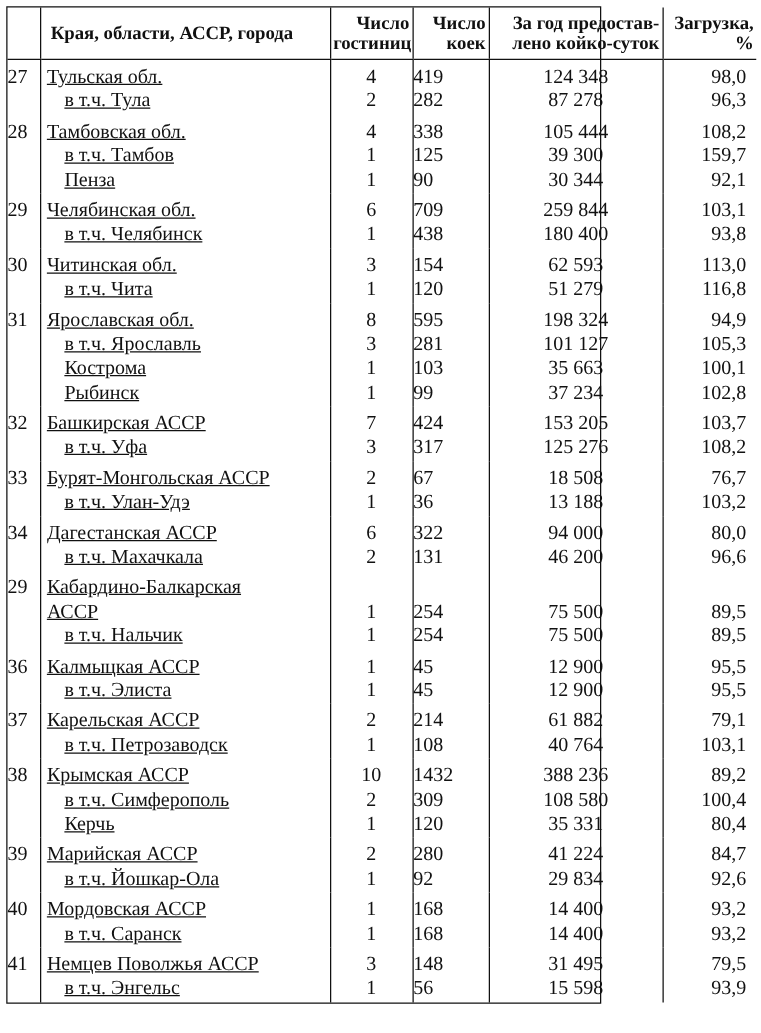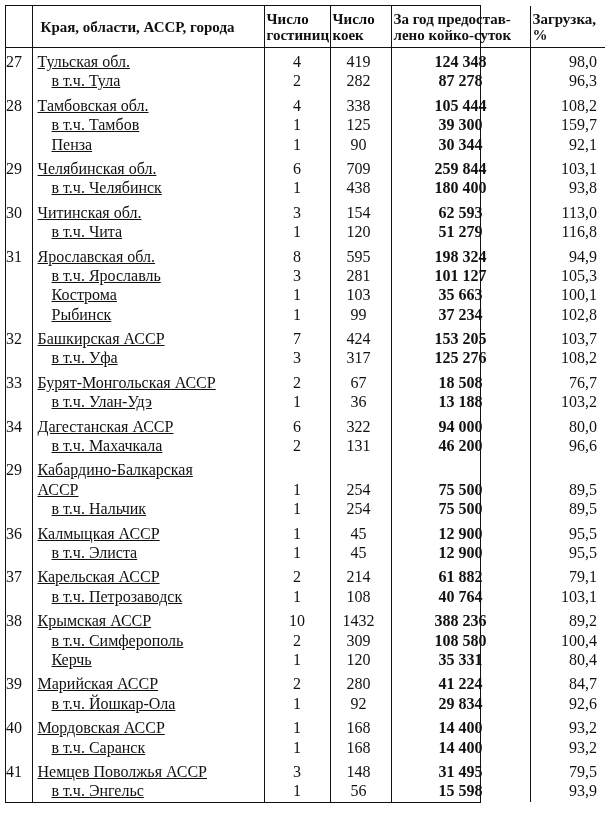--- a/index.html
+++ b/index.html
@@ -1,29 +1,29 @@
 <!DOCTYPE html>
 <html><head>
 <meta charset="utf-8">
 <style>
   html, body { margin: 0; padding: 0; background: #ffffff; }
   body { width: 609px; height: 826px; overflow: hidden; font-family: "Liberation Serif", serif; color: #111; }
   .tbl { position: absolute; left: 5px; top: 5px; width: 476px; border: 1.5px solid #111; box-sizing: border-box; }
   table { border-collapse: collapse; width: 100%; table-layout: fixed; }
   col.c0 { width: 26px; } col.c1 { width: 232px; } col.c2 { width: 66px; }
   col.c3 { width: 61px; } col.c4 { width: 139px; } col.c5 { width: 75px; }
-  th { font-weight: bold; font-size: 15px; line-height: 16px; border-bottom: 1.5px solid #111; border-left: 1px solid #111; height: 41px; padding: 0 2px; vertical-align: middle; text-align: left; }
+  th { font-weight: bold; font-size: 15px; line-height: 16px; border-bottom: 1.5px solid #111; border-left: 1px solid #111; height: 41px; padding: 0 2px; vertical-align: middle; text-align: right; }
   th:first-child { border-left: none; }
   th.name-h { text-align: left; padding-left: 8px; }
   td { font-size: 16px; line-height: 19.4px; padding: 0; border-left: 1px solid #111; vertical-align: top; white-space: nowrap; }
   td:first-child { border-left: none; text-align: left; padding-right: 3px; }
   td.name { padding-left: 5px; text-decoration: underline; }
   td.hotels { text-align: center; }
-  td.beds { text-align: center; padding-right: 4px; }
-  td.days { text-align: center; font-weight: bold; }
+  td.beds { text-align: left; padding-right: 4px; }
+  td.days { text-align: center; }
   td.load { text-align: right; padding-right: 8px; margin-left: 32px; }
   .line { display: block; height: 19.4px; }
   .sub { padding-left: 14px; }
   tr.group td { padding-top: 4px; padding-bottom: 1px; }
 </style>
 </head>
 <body>
 
 <div class="tbl">
   <table>

